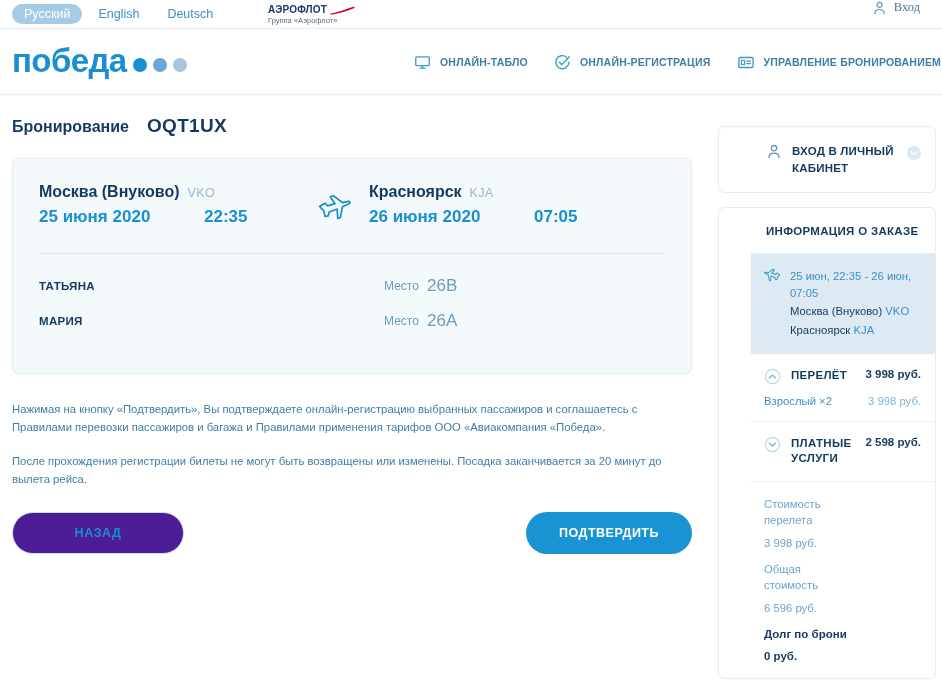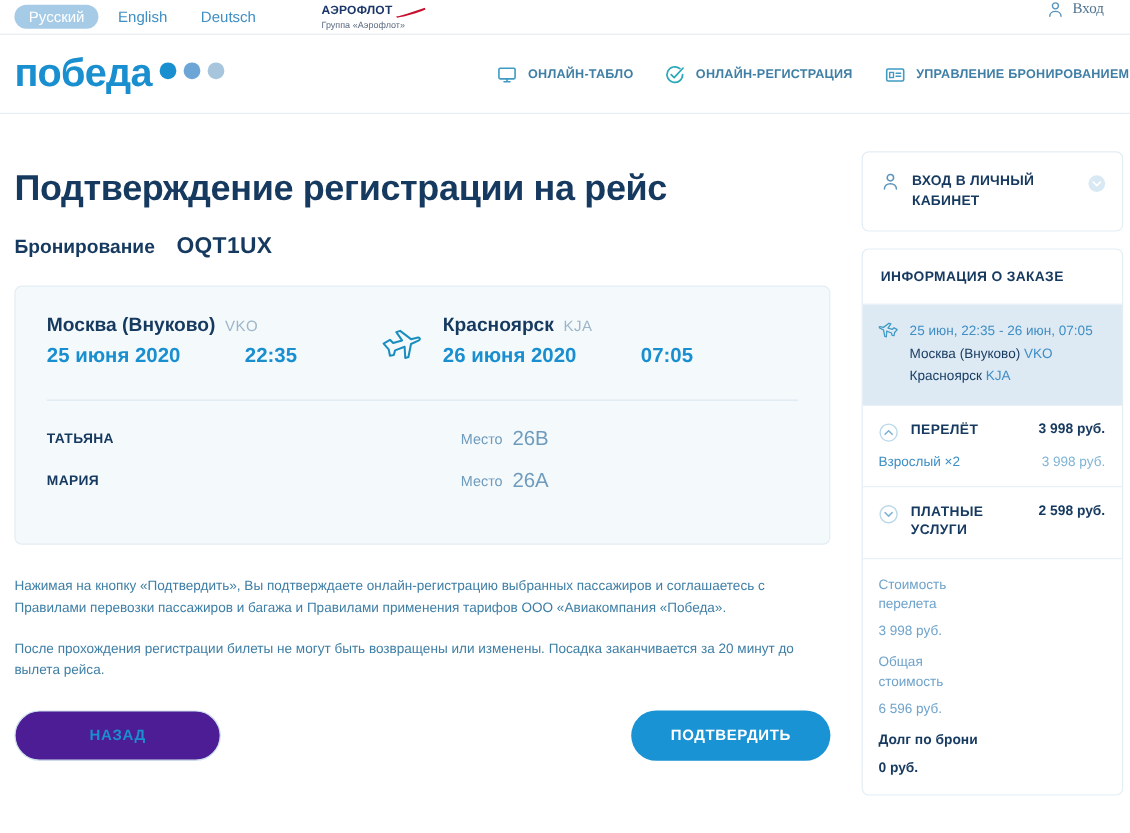--- a/index.html
+++ b/index.html
@@ -101,21 +101,21 @@
   .header {
     height: 66px;
     border-bottom: 1px solid #e6edf3;
     display: flex;
     align-items: center;
     padding: 0 18px 0 12px;
     position: relative;
   }
   .logo {
     display: flex;
-    align-items: center;
+    align-items: flex-end;
     gap: 6px;
     cursor: pointer;
   }
   .logo-word {
     font-size: 33px;
     font-weight: bold;
     color: #1a8fd0;
     letter-spacing: -0.6px;
     line-height: 0.85;
   }
@@ -267,20 +267,21 @@
     font-family: inherit;
   }
 
   
   .side-box {
     border: 1px solid #e2edf4;
     border-radius: 6px;
     background: #ffffff;
     margin-bottom: 14px;
     overflow: hidden;
+    padding-left: 32px;
   }
   .cabinet {
     display: flex;
     align-items: flex-start;
     gap: 10px;
     padding: 16px 14px 16px 15px;
     cursor: pointer;
     position: relative;
   }
   .cabinet-label {
@@ -437,21 +438,20 @@
       </svg>
       <span class="nav-label">УПРАВЛЕНИЕ БРОНИРОВАНИЕМ</span>
     </div>
   </nav>
 </div>
 
 <div class="page">
 
   <div class="main-col">
 
-    <h1 class="page-title">Подтверждение регистрации на рейс</h1>
 
     <div class="booking-line">
       <span class="booking-label">Бронирование</span>
       <span class="booking-code">OQT1UX</span>
     </div>
 
     <div class="flight-card">
 
       <div class="flight-row">
 

